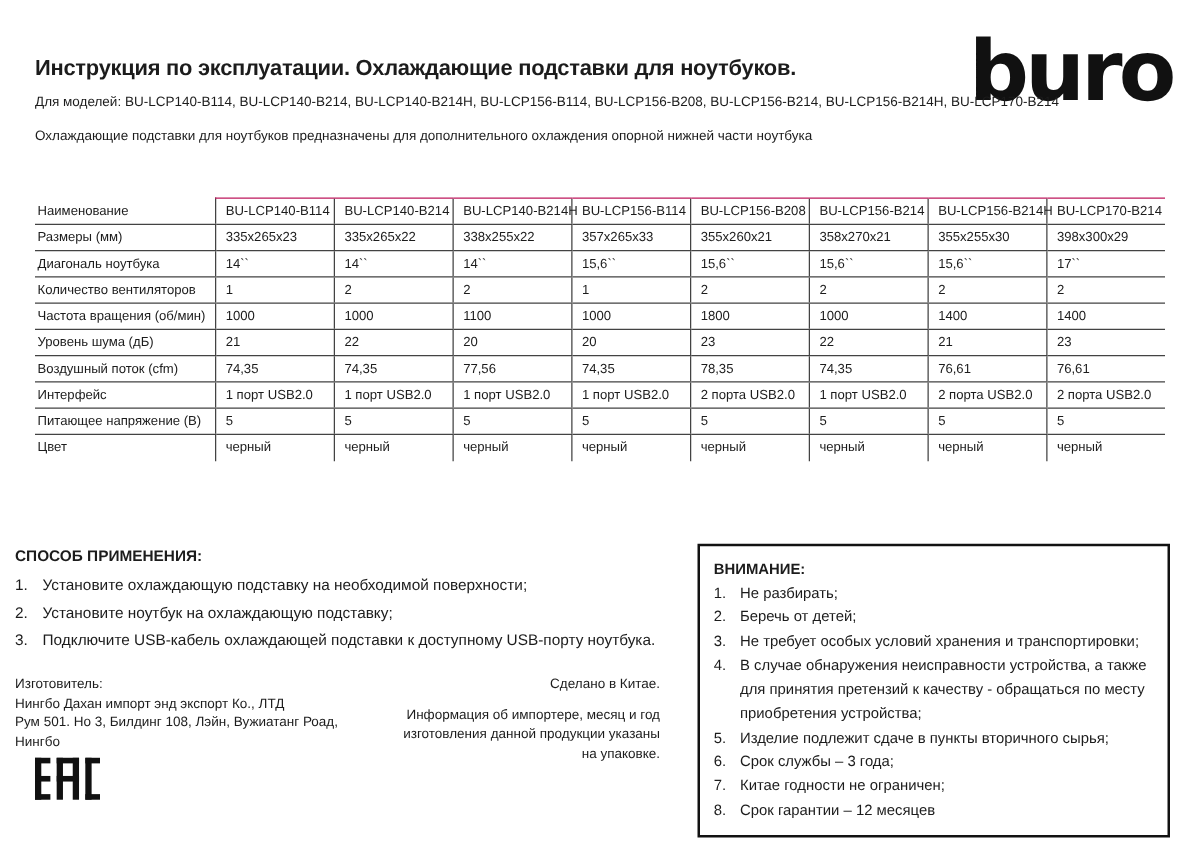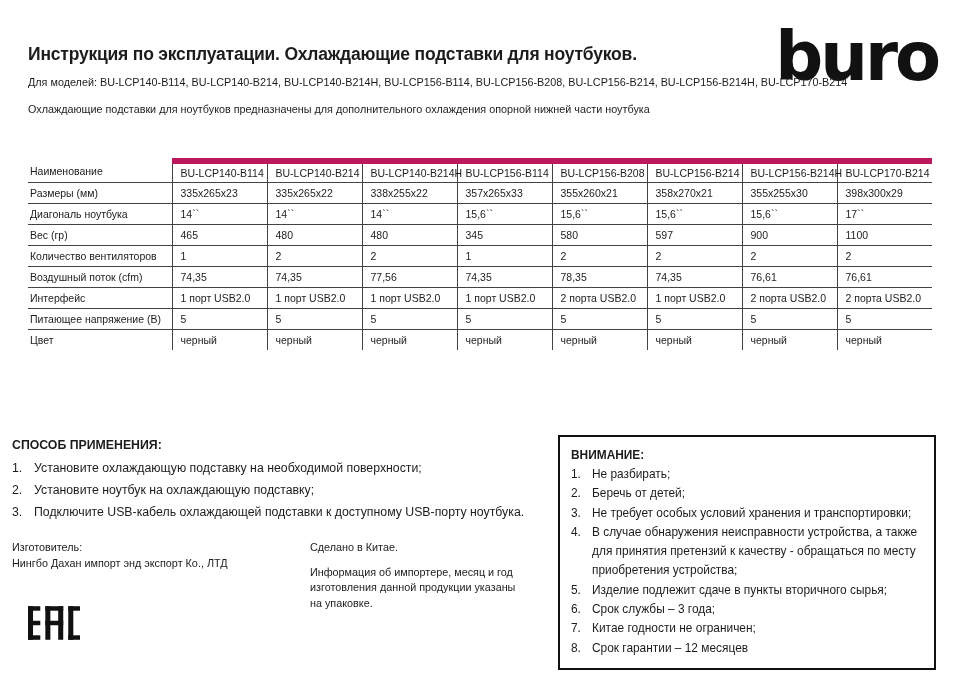--- a/index.html
+++ b/index.html
@@ -53,21 +53,21 @@
     font-weight: normal;
     text-align: left;
     vertical-align: middle;
     height: 21px;
     padding: 0 2px 0 8px;
     white-space: nowrap;
     border-bottom: 1px solid #434343;
   }
   table.spec .lbl { padding-left: 2px; }
   table.spec .val { border-left: 1px solid #434343; }
-  table.spec thead .val { border-top: 6px solid #be185d; }
+  table.spec thead .val { border-top: 1px solid #be185d; }
   table.spec tr.last th, table.spec tr.last td { border-bottom: none; }
   
   .usage {
     position: absolute;
     left: 12px; top: 438px;
     width: 528px;
     font-size: 12.3px;
   }
   .usage .heading { font-weight: bold; margin-bottom: 5px; }
   .num-item { display: flex; line-height: 22px; }
@@ -80,20 +80,21 @@
     font-size: 10.8px;
     line-height: 15.5px;
     width: 280px;
   }
   .mfr-right {
     position: absolute;
     left: 310px; top: 540px;
     font-size: 10.8px;
     line-height: 15.5px;
     width: 218px;
+    text-align: right;
   }
   .mfr-right .note { margin-top: 9px; }
   .eac {
     position: absolute;
     left: 28px; top: 597px;
   }
   
   .attention {
     position: absolute;
     left: 558px; top: 435px;
@@ -151,40 +152,51 @@
           <td class="val">14``</td>
           <td class="val">14``</td>
           <td class="val">14``</td>
           <td class="val">15,6``</td>
           <td class="val">15,6``</td>
           <td class="val">15,6``</td>
           <td class="val">15,6``</td>
           <td class="val">17``</td>
         </tr>
         <tr>
-          <td class="lbl">Вес (гр)</td>
-          <td class="val">465</td>
-          <td class="val">480</td>
-          <td class="val">480</td>
-          <td class="val">345</td>
-          <td class="val">580</td>
-          <td class="val">597</td>
-          <td class="val">900</td>
-          <td class="val">1100</td>
-        </tr>
-        <tr>
           <td class="lbl">Количество вентиляторов</td>
           <td class="val">1</td>
           <td class="val">2</td>
           <td class="val">2</td>
           <td class="val">1</td>
           <td class="val">2</td>
           <td class="val">2</td>
           <td class="val">2</td>
           <td class="val">2</td>
+        </tr>
+        <tr>
+          <td class="lbl">Частота вращения (об/мин)</td>
+          <td class="val">1000</td>
+          <td class="val">1000</td>
+          <td class="val">1100</td>
+          <td class="val">1000</td>
+          <td class="val">1800</td>
+          <td class="val">1000</td>
+          <td class="val">1400</td>
+          <td class="val">1400</td>
+        </tr>
+        <tr>
+          <td class="lbl">Уровень шума (дБ)</td>
+          <td class="val">21</td>
+          <td class="val">22</td>
+          <td class="val">20</td>
+          <td class="val">20</td>
+          <td class="val">23</td>
+          <td class="val">22</td>
+          <td class="val">21</td>
+          <td class="val">23</td>
         </tr>
         <tr>
           <td class="lbl">Воздушный поток (cfm)</td>
           <td class="val">74,35</td>
           <td class="val">74,35</td>
           <td class="val">77,56</td>
           <td class="val">74,35</td>
           <td class="val">78,35</td>
           <td class="val">74,35</td>
           <td class="val">76,61</td>
@@ -240,20 +252,21 @@
         <div class="num-item">
           <span class="num">3.</span>
           <span class="txt">Подключите USB-кабель охлаждающей подставки к доступному USB-порту ноутбука.</span>
         </div>
       </div>
   </div>
 
   <div class="mfr-left">
     <div>Изготовитель:</div>
     <div>Нингбо Дахан импорт энд экспорт Ко., ЛТД</div>
+    <div>Рум 501. Но 3, Билдинг 108, Лэйн, Вужиатанг Роад, Нингбо</div>
   </div>
 
   <div class="mfr-right">
     <div>Сделано в Китае.</div>
     <div class="note">Информация об импортере, месяц и год изготовления данной продукции указаны на упаковке.</div>
   </div>
 
   <div class="eac">
     <svg width="52" height="52" viewBox="0 0 93 60" xmlns="http://www.w3.org/2000/svg" aria-hidden="true">
       <g fill="#111">

